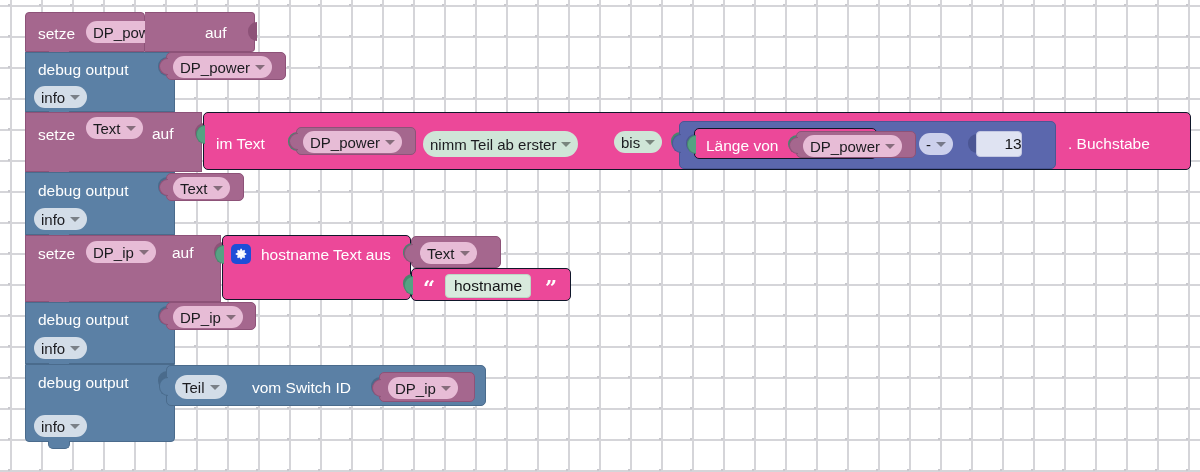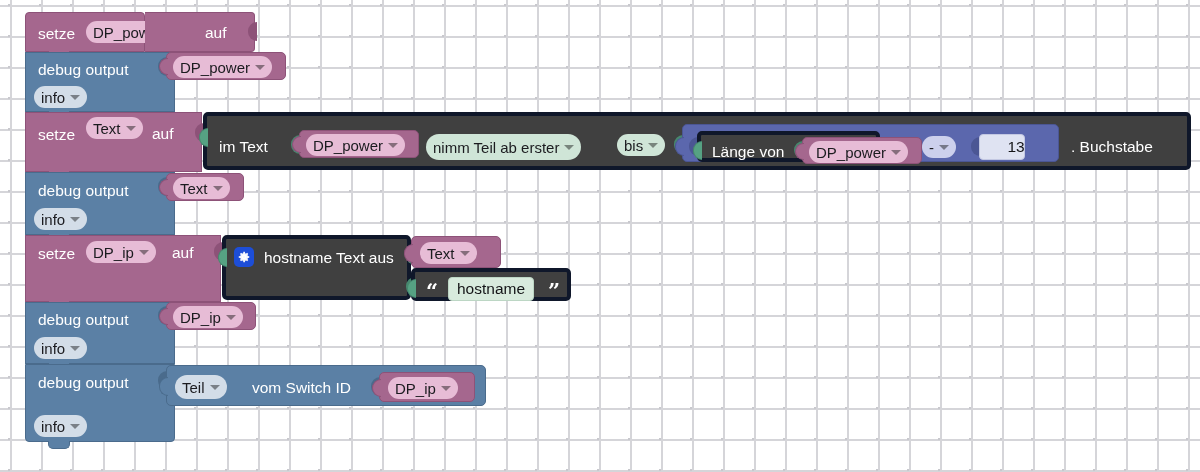--- a/index.html
+++ b/index.html
@@ -65,21 +65,21 @@
     font-size:15.5px;color:#141417;border-radius:4px;
     background:#d6dbe3;border:1px solid #b9c0cb;white-space:nowrap;
   }
   .tfld.num{background:#dfe3f2;border-color:#c3c8e2;justify-content:center;padding-left:36px;}
   .tfld.grn{background:#d8eadd;border-color:#bcd6c4;}
 
   
   .val{position:absolute;box-sizing:border-box;border-radius:5px;}
   .val.varv{background:#a5678e;border:1px solid #8d5278;}
   .val.objv{background:#5b80a5;border:1px solid #4a6b8c;}
-  .val.grnv{background:#404040;border:4px solid #0f172a;}
+  .val.grnv{background:#ec4899;border:1px solid #0f172a;}
   .val.indv{background:#5b67ad;border:1px solid #4b5694;}
 
   
   .tab{position:absolute;width:9px;height:19px;left:-8px;top:7px;}
   .tab::before{
     content:"";position:absolute;inset:0;
     border-radius:9px 0 0 9px;
   }
   .tab.varv::before{background:#a5678e;border:1px solid #8d5278;border-right:none;}
   .tab.objv::before{background:#5b80a5;border:1px solid #4a6b8c;border-right:none;}
@@ -168,21 +168,21 @@
       <span class="caret"></span>
     </div>
 
     <div class="fld on-grn" style="left:410px;top:18px;height:22px;border-radius:13px;">
       <span>bis</span>
       <span class="caret"></span>
     </div>
 
     <div class="socket in-grn" style="left:467px;top:19px;"></div>
 
-    <div class="val indv" style="left:475px;top:8px;width:377px;height:38px;">
+    <div class="val indv" style="left:475px;top:8px;width:377px;height:48px;">
       <div class="tab indv" style="top:12px;"></div>
       <div class="socket in-ind" style="left:6px;top:12px;"></div>
 
       <div class="val grnv" style="left:14px;top:6px;width:183px;height:31px;">
         <div class="tab grnv" style="top:6px;height:19px;"></div>
         <div class="lbl" style="left:11px;top:9px;">Länge von</div>
         <div class="socket in-grn" style="left:93px;top:6px;height:18px;"></div>
         <div class="val varv" style="left:101px;top:2px;width:120px;height:27px;">
           <div class="tab varv" style="top:5px;height:17px;"></div>
           <div class="fld on-var" style="left:6px;top:3px;">

